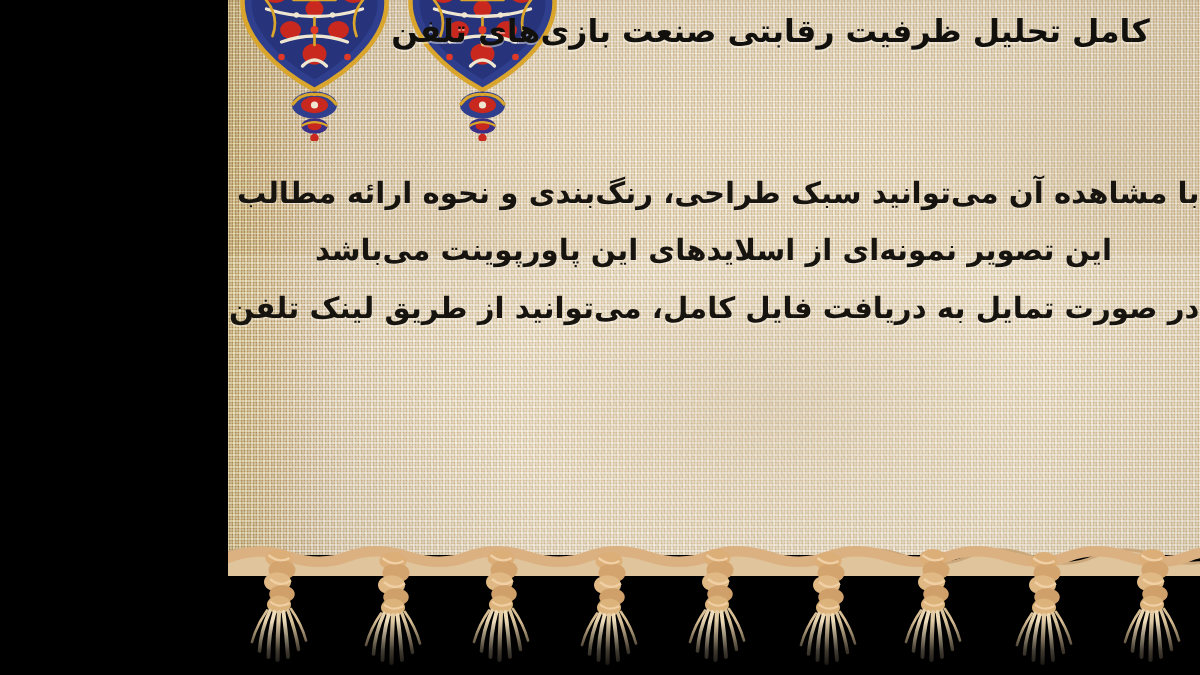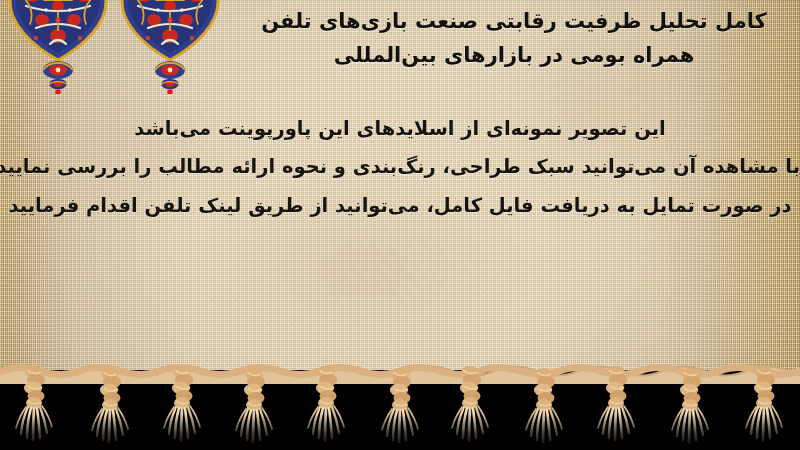--- a/index.html
+++ b/index.html
@@ -3,21 +3,21 @@
 <meta charset="utf-8">
 <title>Slide</title>
 <style>
   html, body {
     margin: 0;
     padding: 0;
     background: #000;
   }
   #slide {
     position: relative;
-    width: 800px;
+    width: 648px;
     height: 450px;
     overflow: hidden;
     background: #eab308;
     font-family: "DejaVu Sans", "Liberation Sans", sans-serif;
     user-select: none;
   }
 
   
   .canvas-panel {
     position: absolute;
@@ -215,26 +215,25 @@
     <g transform="translate(52,122) scale(.58)">
       <ellipse cx="0" cy="0" rx="15" ry="9" fill="#3a2f86"></ellipse>
       <ellipse cx="0" cy="0" rx="8" ry="5" fill="#c8281e"></ellipse>
       <path d="M-15 0 Q0 -9 15 0" stroke="#d9a52c" stroke-width="2.6" fill="none"></path>
     </g>
     <circle cx="52" cy="130" r="2.8" fill="#c8281e"></circle>
   </svg>
 
   <div class="title">
     <div>کامل تحلیل ظرفیت رقابتی صنعت بازی‌های تلفن</div>
-    <div>همراه بومی در بازارهای بین‌المللی</div>
   </div>
 
   <div class="body-block">
+    <div class="body-line">با مشاهده آن می‌توانید سبک طراحی، رنگ‌بندی و نحوه ارائه مطالب را بررسی نمایید</div>
     <div class="body-line">این تصویر نمونه‌ای از اسلایدهای این پاورپوینت می‌باشد</div>
-    <div class="body-line">با مشاهده آن می‌توانید سبک طراحی، رنگ‌بندی و نحوه ارائه مطالب را بررسی نمایید</div>
     <div class="body-line">در صورت تمایل به دریافت فایل کامل، می‌توانید از طریق لینک تلفن اقدام فرمایید</div>
   </div>
 
   <div class="fringe-zone">
     <div class="black-field"></div>
 
     <svg class="selvedge" viewBox="0 0 820 26" preserveAspectRatio="none">
       <path d="M0 14 Q20 4 42 13 T84 13 T126 13 T168 13 T210 13 T252 13 T294 13 T336 13
                T378 13 T420 13 T462 13 T504 13 T546 13 T588 13 T630 13 T672 13 T714 13
                T756 13 T798 13 T820 13 L820 26 L0 26 Z" fill="#e0c49c"></path>

